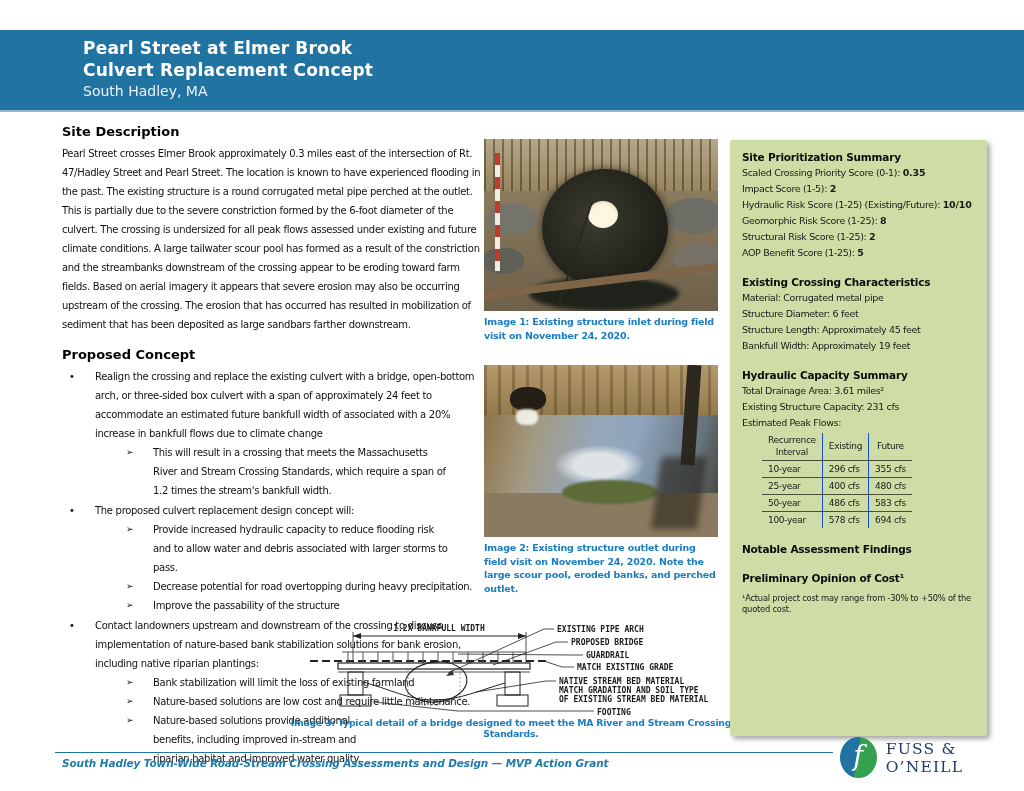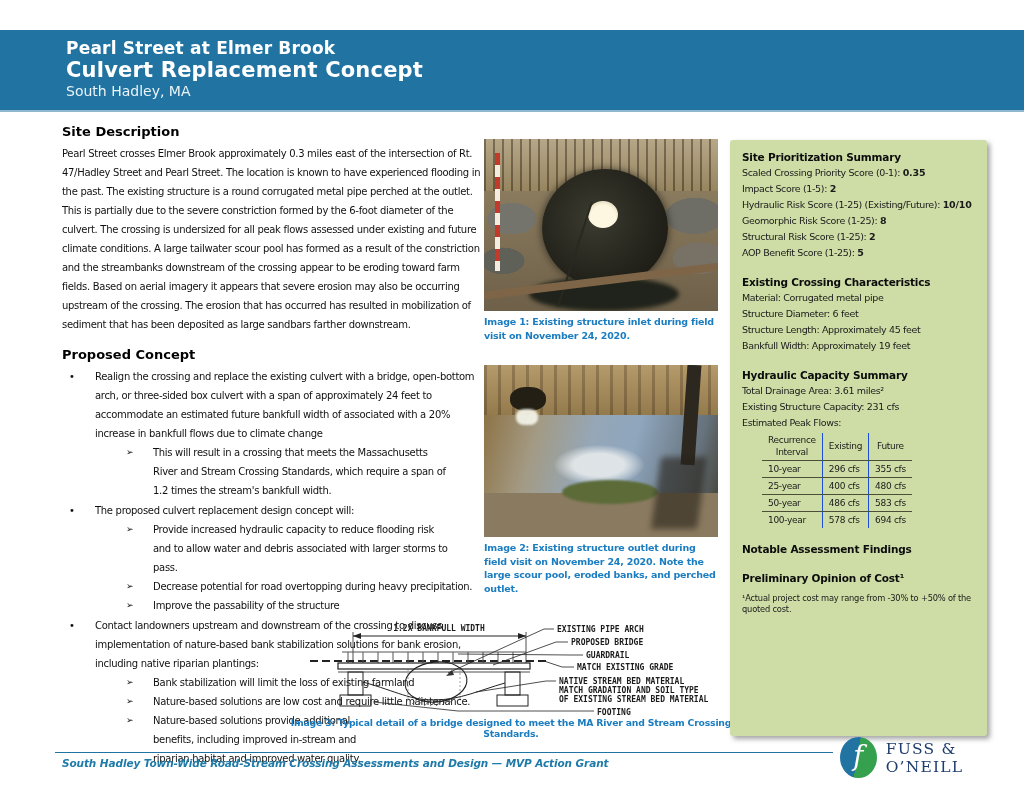--- a/index.html
+++ b/index.html
@@ -2,23 +2,23 @@
 <html style="--header_bg: #2173a2; --panel_bg: #cedda6; --caption_blue: #1b7dc0; --footer_blue: #1e7aa8; --logo_navy: #1e3c6e; --logo_blue: #2173a2; --logo_green: #35a14f;"><head>
 <meta charset="utf-8">
 <style>
   * { margin:0; padding:0; box-sizing:border-box; }
   html,body { background:#fff; }
   body { font-family:"DejaVu Sans", sans-serif; color:#1a1a1a; }
   .page { position:relative; width:1024px; height:791px; background:#fff; overflow:hidden; }
 
   
   .header-band { position:absolute; left:0; top:30px; width:1024px; height:82px;
-    background:var(--header_bg); padding:7px 0 0 66px; border-bottom:2px solid #8fb8ce; }
+    background:var(--header_bg); padding:7px 0 0 83px; border-bottom:2px solid #8fb8ce; }
   .header-band .t1 { color:#fff; font-size:17px; font-weight:bold; line-height:22px; letter-spacing:.2px; }
-  .header-band .t2 { color:#fff; font-size:21px; font-weight:bold; line-height:22px; letter-spacing:.2px; }
+  .header-band .t2 { color:#fff; font-size:17px; font-weight:bold; line-height:22px; letter-spacing:.2px; }
   .header-band .t3 { color:#eaf3f8; font-size:14px; font-weight:normal; line-height:20px; }
 
   
   .left-col { position:absolute; left:62px; top:124px; width:420px; }
   .sec-heading { font-size:13px; font-weight:bold; color:#000; margin-bottom:5px; }
   .body-text { font-size:10px; letter-spacing:-0.3px; line-height:19px; color:#111; }
   .pc-heading { margin-top:13px; }
   ul.top-bullets { list-style:none; margin-top:3px; }
   ul.top-bullets > li { position:relative; padding-left:33px; margin-bottom:1px; }
   .blt { position:absolute; left:7px; top:0; }

